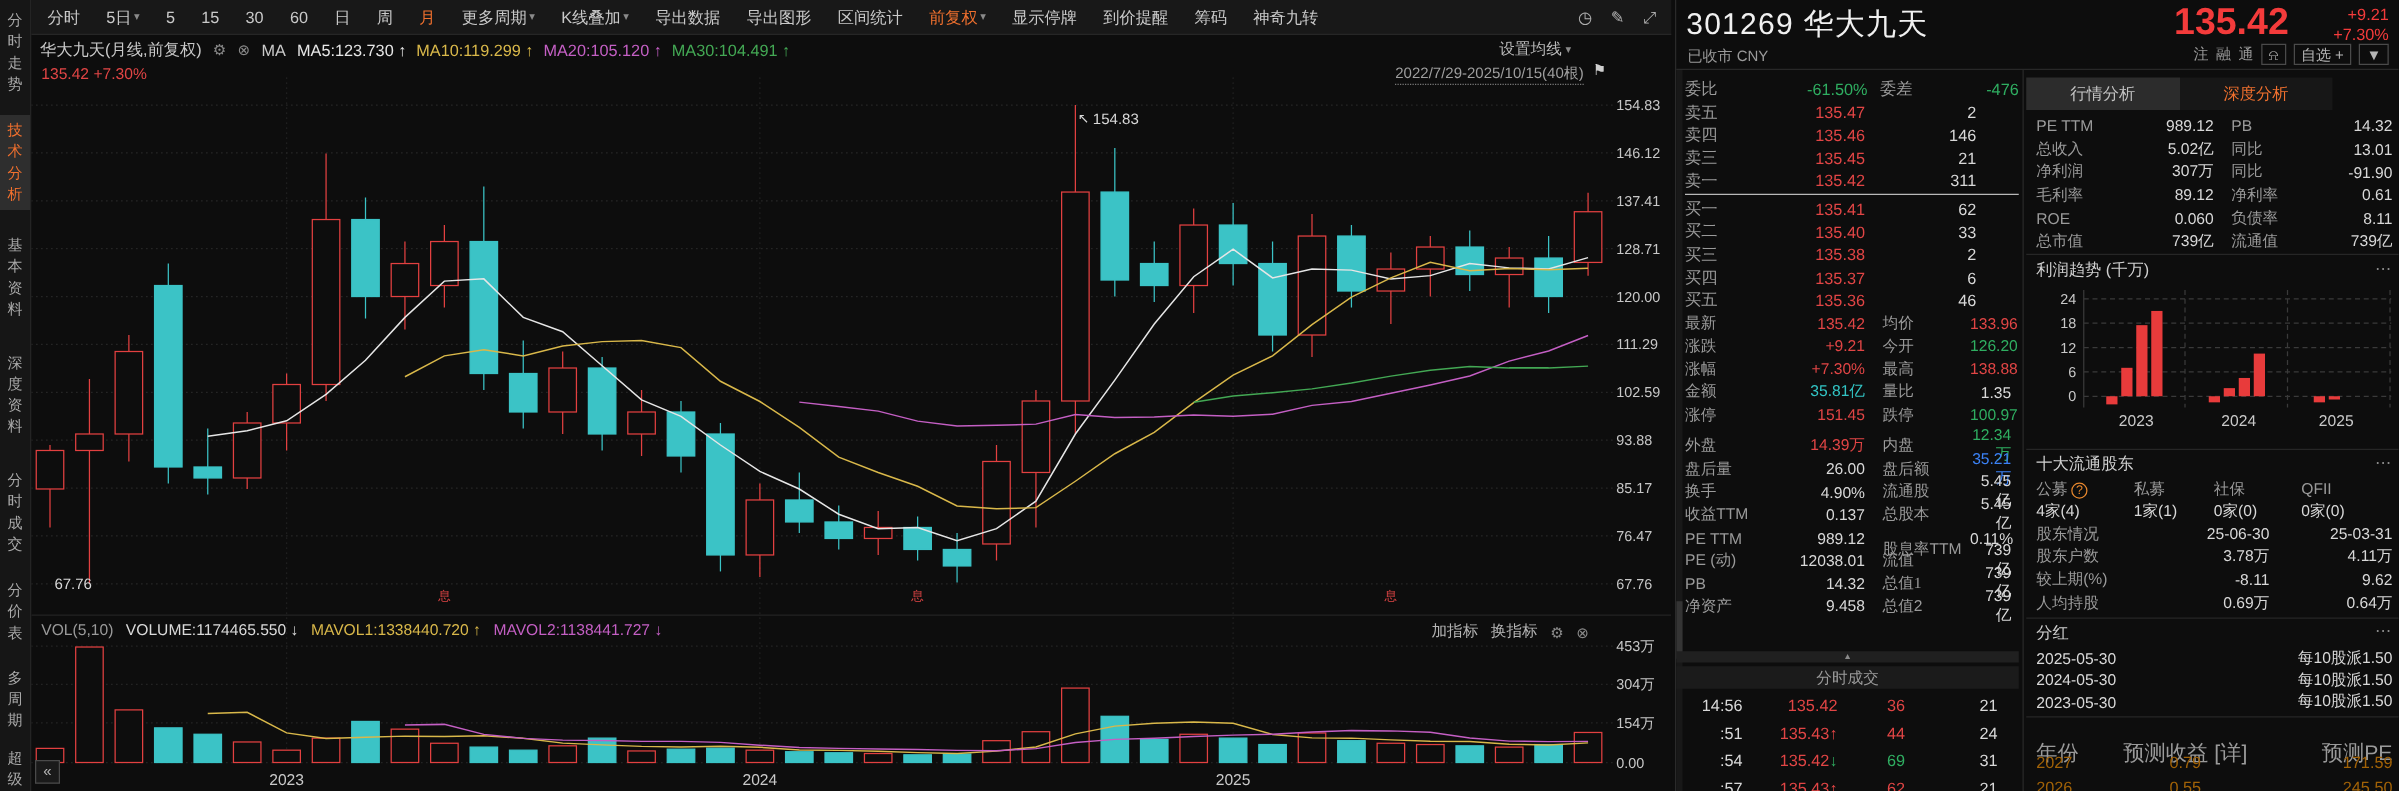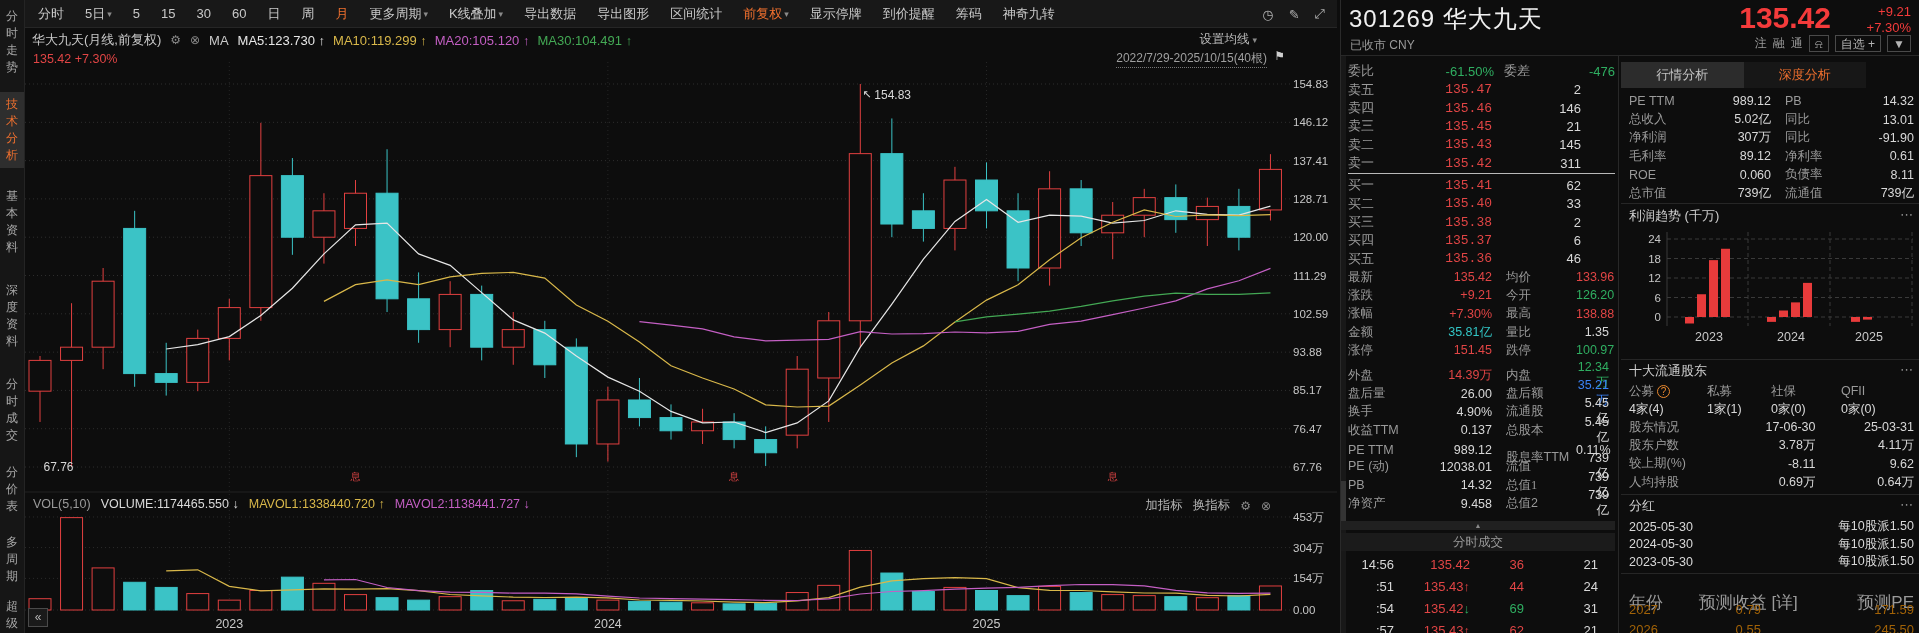--- a/index.html
+++ b/index.html
@@ -41,21 +41,21 @@
 .rp-cols{position:absolute;left:0;top:56px;width:100%;height:577px;overflow:hidden;}
 .vstrip{position:absolute;left:0;top:0;width:5px;height:577px;background:#181818;}
 .vhandle{position:absolute;left:0;top:425px;width:5px;height:46px;background:#343434;}
 .col-div{position:absolute;left:277px;top:0;width:1px;height:577px;background:#282828;}
 
 .ob{position:absolute;left:7px;top:6px;width:267px;}
 .wb-row{display:grid;grid-template-columns:44px 102px 52px 1fr;height:18.5px;font-size:13px;align-items:center;}
 .wb-row .v{text-align:right;}
 .ob-row{display:grid;grid-template-columns:56px 88px 1fr;height:18.35px;align-items:center;font-size:13px;cursor:pointer;}
 .ob-l{color:#9a9a9a;}
-.ob-p{text-align:right;color:#e14545;font-family:Liberation Mono, monospace;}
+.ob-p{text-align:right;color:#e14545;}
 .ob-q{text-align:right;padding-right:34px;color:#d8d8d8;}
 .ob-sep{height:1px;background:#b8b8b8;margin:1px 0 2px;}
 .dt-row{display:grid;grid-template-columns:70px 74px 84px 1fr;height:18.35px;font-size:12.5px;align-items:center;}
 .dt-l{color:#9a9a9a;white-space:nowrap;}
 .dt-v{text-align:right;}
 .dt-v2{text-align:right;padding-right:6px;}
 .collapse-bar{position:absolute;left:0;top:465px;width:274px;height:9px;background:#202020;color:#8a8a8a;font-size:7px;text-align:center;line-height:9px;cursor:pointer;}
 .ticks-head{position:absolute;left:0;top:477px;width:274px;height:18px;background:#1b1b1b;color:#9a9a9a;font-size:12.5px;text-align:center;line-height:18px;}
 .ticks{position:absolute;left:7px;top:497px;width:262px;}
 .tick-row{display:grid;grid-template-columns:46px 76px 54px 1fr;height:22px;align-items:center;font-size:13px;}
@@ -463,25 +463,20 @@
             <span class="ob-l">卖四</span>
             <span class="ob-p">135.46</span>
             <span class="ob-q">146</span>
           </div>
           <div class="ob-row">
             <span class="ob-l">卖三</span>
             <span class="ob-p">135.45</span>
             <span class="ob-q">21</span>
           </div>
           <div class="ob-row">
-            <span class="ob-l">卖二</span>
-            <span class="ob-p">135.43</span>
-            <span class="ob-q">145</span>
-          </div>
-          <div class="ob-row">
             <span class="ob-l">卖一</span>
             <span class="ob-p">135.42</span>
             <span class="ob-q">311</span>
           </div>
           <div class="ob-sep"></div>
           <div class="ob-row">
             <span class="ob-l">买一</span>
             <span class="ob-p">135.41</span>
             <span class="ob-q">62</span>
           </div>
@@ -703,21 +698,21 @@
               <span>QFII</span>
             </div>
             <div class="h4 vals">
               <span>4家(4)</span>
               <span>1家(1)</span>
               <span>0家(0)</span>
               <span>0家(0)</span>
             </div>
             <div class="h3">
               <span class="l">股东情况</span>
-              <span class="v">17-06-30</span>
+              <span class="v">25-06-30</span>
               <span class="v">25-03-31</span>
             </div>
             <div class="h3">
               <span class="l">股东户数</span>
               <span class="v">3.78万</span>
               <span class="v">4.11万</span>
             </div>
             <div class="h3">
               <span class="l">较上期(%)</span>
               <span class="v">-8.11</span>

